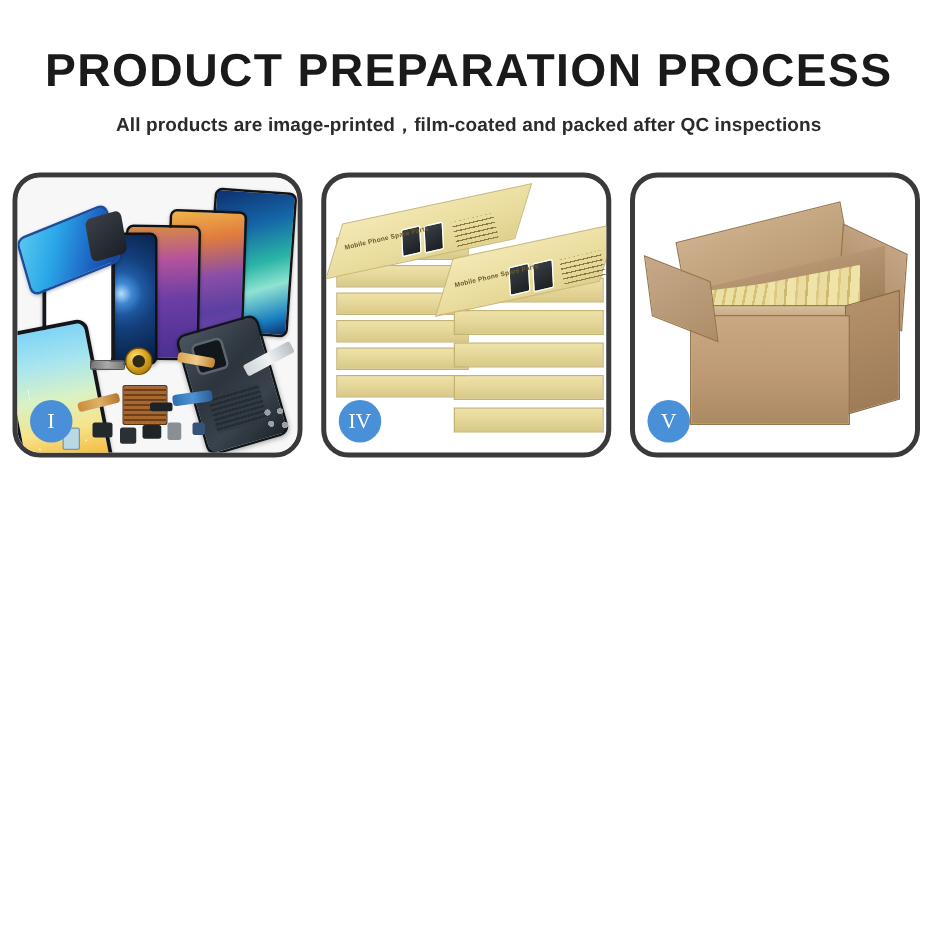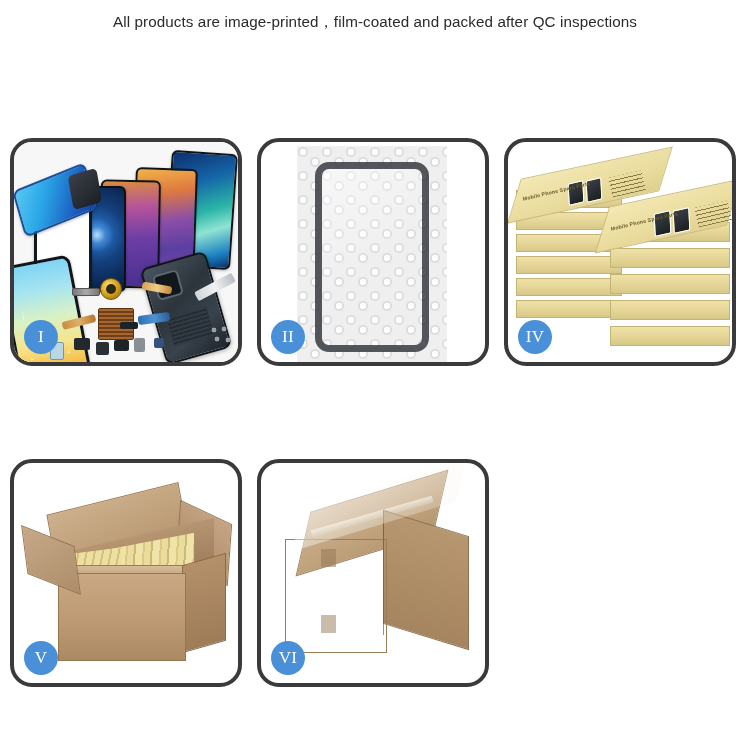--- a/index.html
+++ b/index.html
@@ -31,21 +31,21 @@
     font-weight: 700;
     letter-spacing: 1.1px;
     color: #1a1a1a;
     font-family: "Liberation Sans", sans-serif;
     white-space: nowrap;
   }
   .page-subtitle {
     margin: 0;
     padding-top: 12px;
     font-size: 15.2px;
-    font-weight: 400;
+    font-weight: 700;
     color: #2b2b2b;
     letter-spacing: 0.1px;
     white-space: nowrap;
   }
 
   
   .grid {
     position: absolute;
     left: 10px;
     top: 138px;
@@ -537,20 +537,21 @@
     position:absolute; left: 18px; top: 2px; width: 164px; height: 40px;
     background: linear-gradient(160deg, rgba(255,255,255,.55), rgba(245,240,230,.25));
     transform: skewY(-17deg) skewX(-14deg);
     pointer-events: none;
   }
 </style>
 </head>
 <body>
 
 <div class="header">
+  <h1 class="page-title">PRODUCT PREPARATION PROCESS</h1>
   <p class="page-subtitle">All products are image-printed，film-coated and packed after QC inspections</p>
 </div>
 
 <div class="grid">
 
   <div class="panel p1">
     <div class="panel-photo">
       <div class="scene">
         <div class="ph ph-e"></div>
         <div class="ph ph-d"></div>
@@ -573,30 +574,20 @@
         <div class="part chip-e"></div>
         <div class="part chip-f"></div>
         <div class="part chip-g"></div>
         <div class="part screws"></div>
         <div class="part tweezer"></div>
       </div>
     </div>
     <div class="badge">I</div>
   </div>
 
-  <div class="panel p2">
-    <div class="panel-photo">
-      <div class="wrapbg">
-        <div class="bubble"></div>
-        <div class="glass-sheen"></div>
-        <div class="glass-outline"></div>
-      </div>
-    </div>
-    <div class="badge">II</div>
-  </div>
 
 
   <div class="panel p4">
     <div class="panel-photo">
       <div class="stack">
         <div class="sbox sbL1"></div>
         <div class="sbox sbL2"></div>
         <div class="sbox sbL3"></div>
         <div class="sbox sbL4"></div>
         <div class="sbox sbL5"></div>
@@ -631,29 +622,14 @@
         <div class="c-contents2"></div>
         <div class="c-rim"></div>
         <div class="c-side"></div>
         <div class="c-front"></div>
         <div class="c-flapleft"></div>
       </div>
     </div>
     <div class="badge">V</div>
   </div>
 
-  <div class="panel p6">
-    <div class="panel-photo">
-      <div class="box6">
-        <div class="b6-top"></div>
-        <div class="b6-toptape"></div>
-        <div class="b6-right"></div>
-        <div class="b6-front"></div>
-        <div class="b6-seam"></div>
-        <div class="b6-tab1"></div>
-        <div class="b6-tab2"></div>
-        <div class="b6-tapewrap"></div>
-      </div>
-    </div>
-    <div class="badge">VI</div>
-  </div>
 
 </div>
 
 </body></html>

